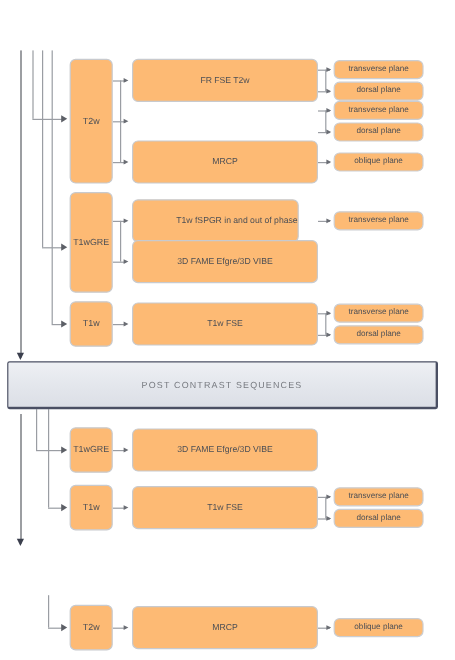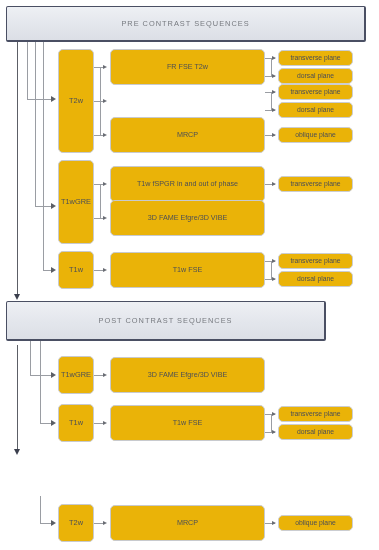--- a/index.html
+++ b/index.html
@@ -32,21 +32,21 @@
     font-size: 7.4px;
     letter-spacing: 1.0px;
     color: #76797f;
     text-transform: uppercase;
     white-space: nowrap;
   }
 
   
   .node {
     position: absolute;
-    background: #eab308;
+    background: #fdba74;
     border: 1px solid #c8cace;
     border-radius: 5px;
     display: flex;
     align-items: center;
     justify-content: center;
     z-index: 4;
   }
   .node .node-label {
     font-size: 7.2px;
     color: #4c4f55;
@@ -97,23 +97,20 @@
 <body>
 
 <div id="canvas">
 
   <div class="ln v thick" style="left:17px; top:42px; height:256px;"></div>
   <div class="arrow-d" style="left:13.5px; top:294px;"></div>
 
   <div class="ln v thick" style="left:17px; top:345px; height:108px;"></div>
   <div class="arrow-d" style="left:13.5px; top:449px;"></div>
 
-  <div class="section-bar" style="left:6px; top:6px; width:360px; height:36px;">
-    <span class="bar-label">PRE CONTRAST SEQUENCES</span>
-  </div>
 
   <div class="ln v" style="left:27px; top:42px; height:57px;"></div>
   <div class="ln h" style="left:27px; top:99px; width:26px;"></div>
 
   <div class="ln v" style="left:35px; top:42px; height:164px;"></div>
   <div class="ln h" style="left:35px; top:206px; width:18px;"></div>
 
   <div class="ln v" style="left:43px; top:42px; height:228px;"></div>
   <div class="ln h" style="left:43px; top:270px; width:10px;"></div>
 
@@ -171,21 +168,21 @@
 
   <div class="node group" style="left:58px; top:160px; width:36px; height:84px;">
     <span class="node-label">T1wGRE</span>
   </div>
   <div class="ln v" style="left:100px; top:184px; height:34px;"></div>
   <div class="ln h" style="left:94px; top:184px; width:11px;"></div>
   <div class="ln h" style="left:94px; top:218px; width:11px;"></div>
   <div class="arrow-r small" style="left:103px; top:181.5px;"></div>
   <div class="arrow-r small" style="left:103px; top:215.5px;"></div>
 
-  <div class="node" style="left:110px; top:166px; width:155px; height:36px;">
+  <div class="node" style="left:110px; top:166px; width:139px; height:36px;justify-content:flex-end;">
     <span class="node-label">T1w fSPGR in and out of phase</span>
   </div>
   <div class="ln h" style="left:265px; top:184px; width:10px;"></div>
   <div class="arrow-r small" style="left:272px; top:181.5px;"></div>
   <div class="node plane" style="left:278px; top:176px; width:75px; height:16px;">
     <span class="node-label">transverse plane</span>
   </div>
 
   <div class="node" style="left:110px; top:200px; width:155px; height:36px;">
     <span class="node-label">3D FAME Efgre/3D VIBE</span>
@@ -205,21 +202,21 @@
   <div class="ln h" style="left:265px; top:279px; width:10px;"></div>
   <div class="arrow-r small" style="left:272px; top:258.5px;"></div>
   <div class="arrow-r small" style="left:272px; top:276.5px;"></div>
   <div class="node plane" style="left:278px; top:253px; width:75px; height:16px;">
     <span class="node-label">transverse plane</span>
   </div>
   <div class="node plane" style="left:278px; top:271px; width:75px; height:16px;">
     <span class="node-label">dorsal plane</span>
   </div>
 
-  <div class="section-bar" style="left:6px; top:301px; width:320px; height:40px;">
+  <div class="section-bar" style="left:6px; top:301px; width:359px; height:40px;">
     <span class="bar-label">POST CONTRAST SEQUENCES</span>
   </div>
 
   <div class="ln v" style="left:30px; top:341px; height:34px;"></div>
   <div class="ln h" style="left:30px; top:375px; width:23px;"></div>
   <div class="ln v" style="left:40px; top:341px; height:82px;"></div>
   <div class="ln h" style="left:40px; top:423px; width:13px;"></div>
   <div class="arrow-r" style="left:51px; top:372px;"></div>
   <div class="arrow-r" style="left:51px; top:420px;"></div>
 

